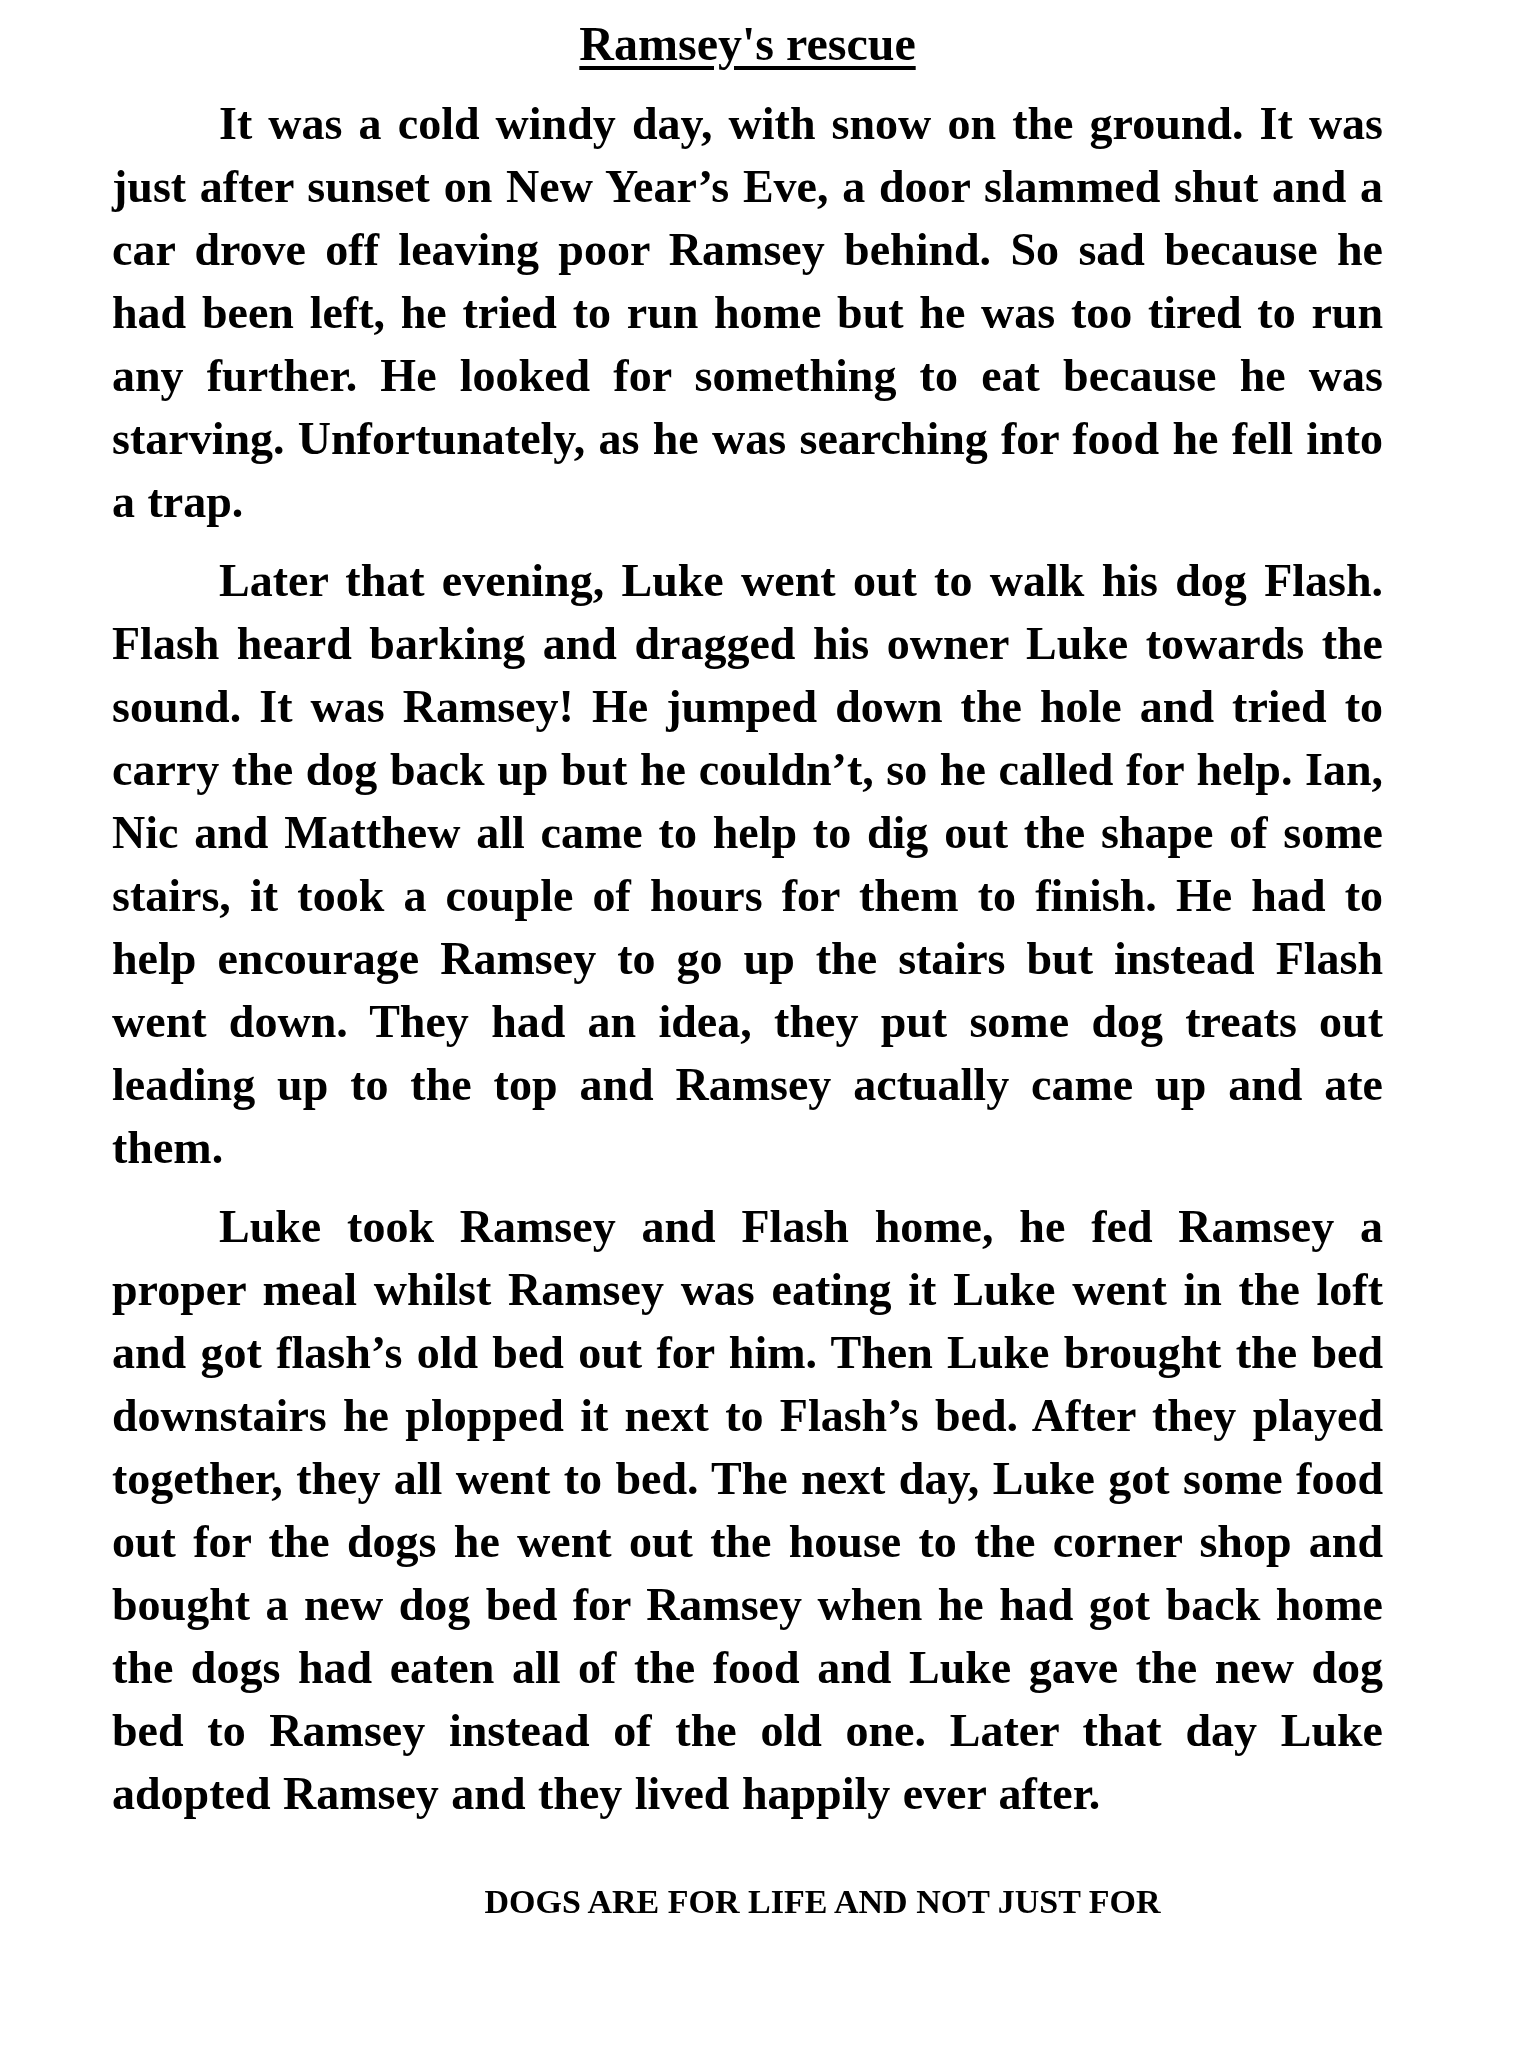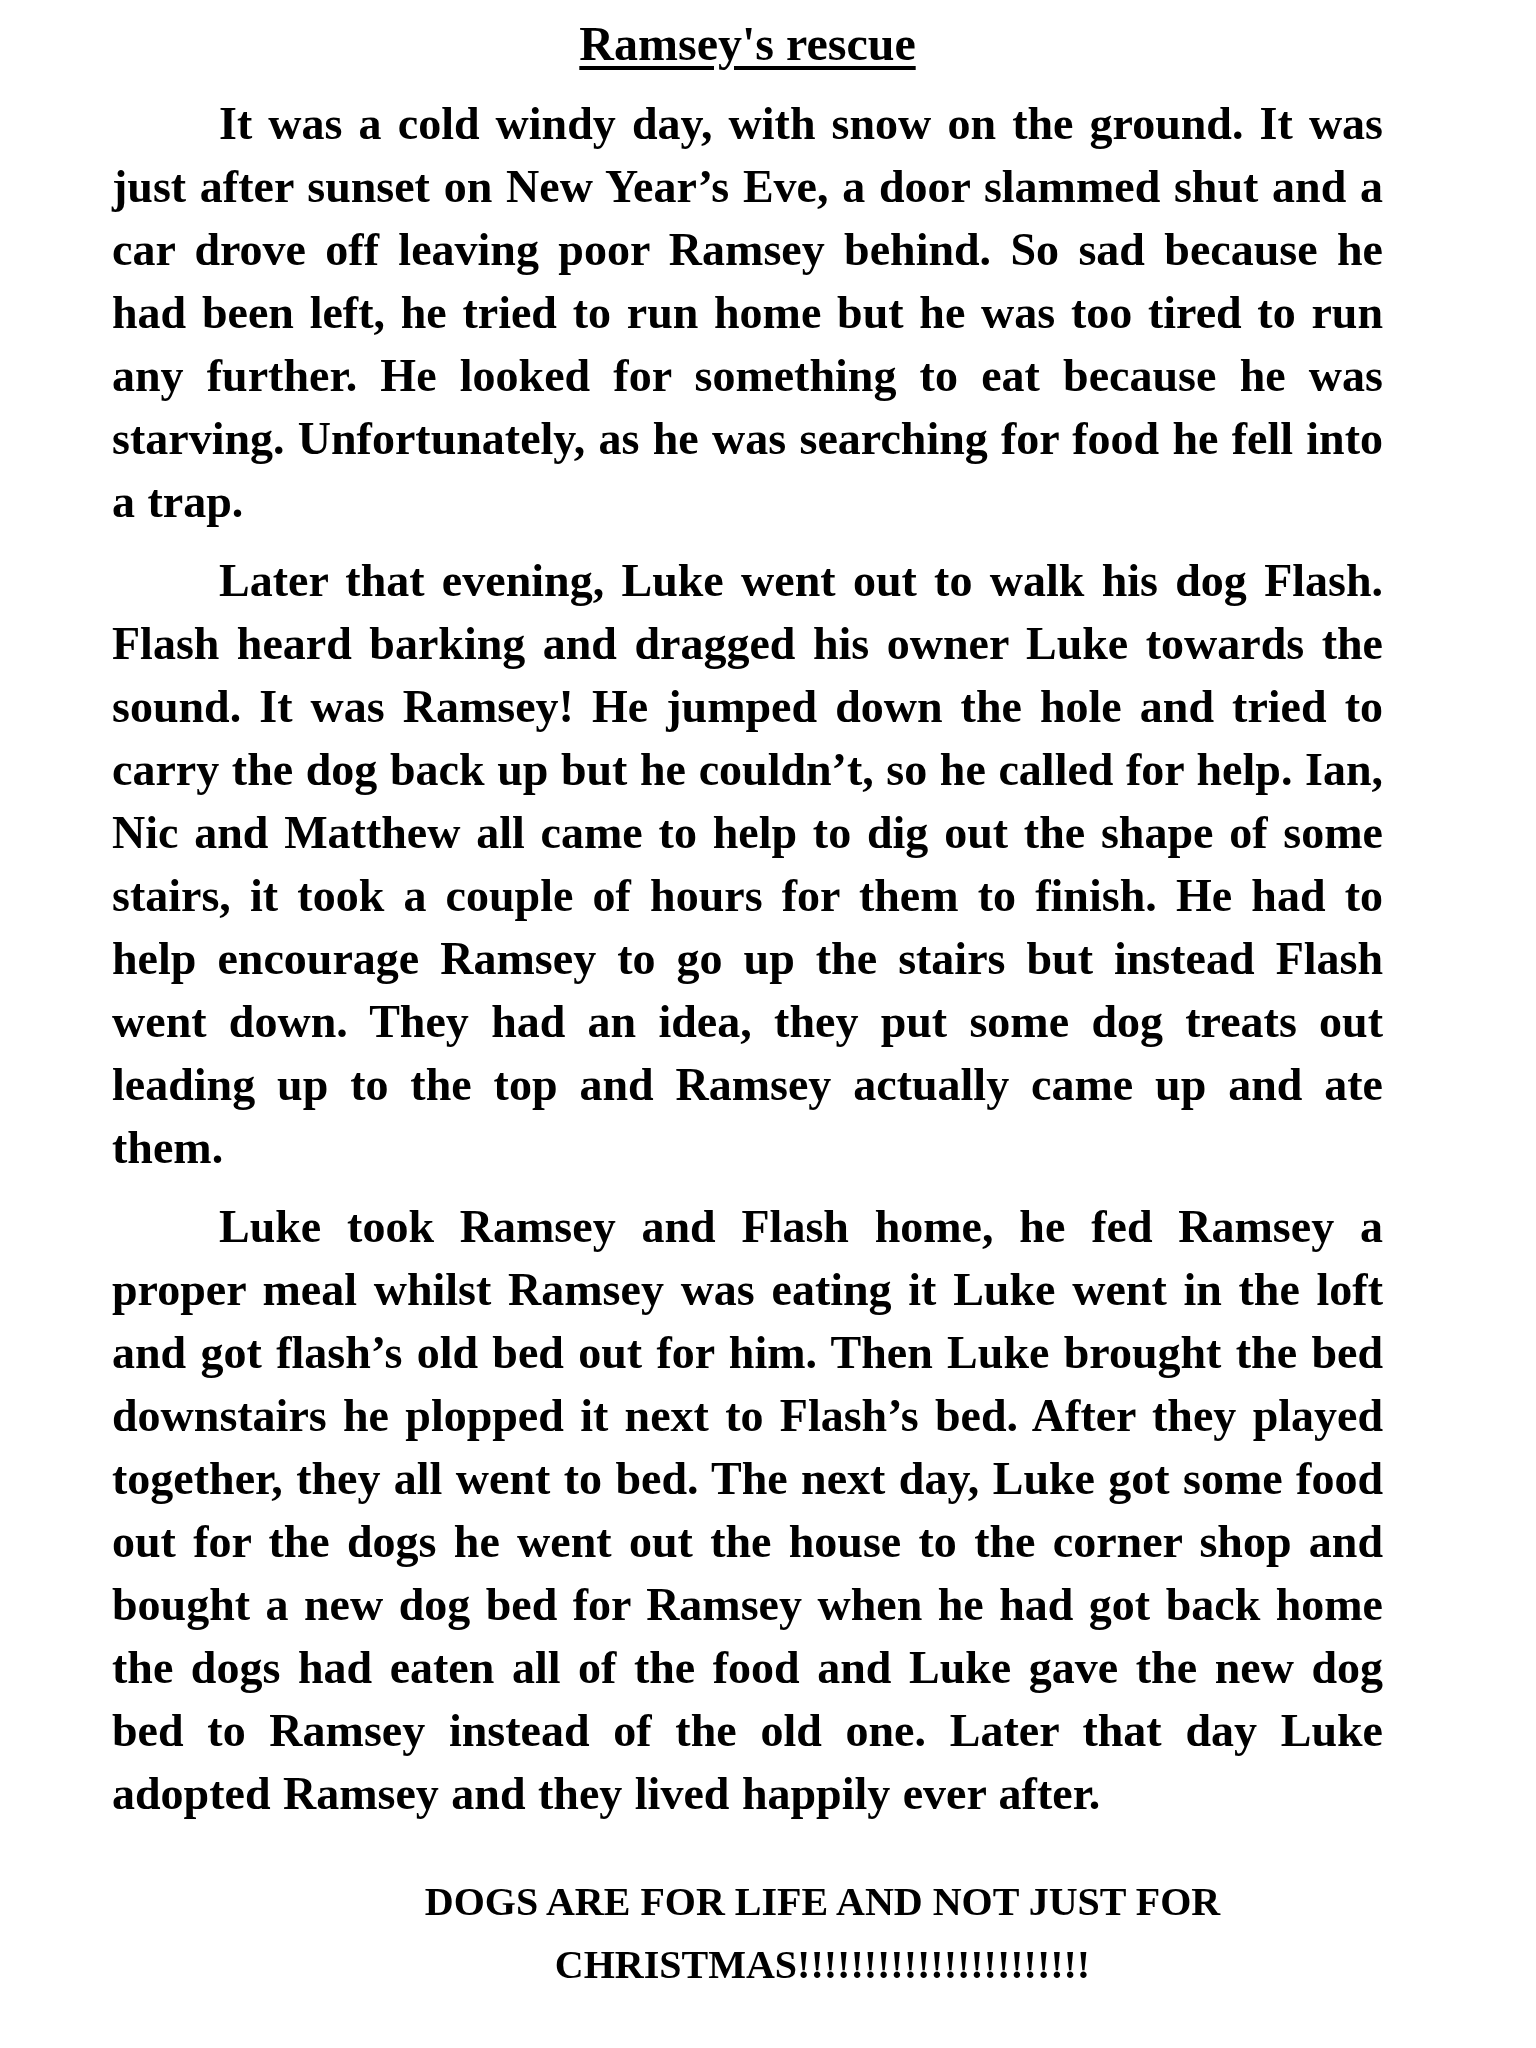--- a/index.html
+++ b/index.html
@@ -31,34 +31,33 @@
   .body-para {
     margin: 16px;
     font-size: 46px;
     line-height: 63px;
     text-align: justify;
     text-indent: 107px;
     word-spacing: 1px;
   }
   .footer {
     margin: 45px 0 0 150px;
-    font-size: 40px;
+    font-size: 34px;
     line-height: 63px;
     text-align: center;
   }
 </style>
 </head>
 <body>
 
 <div class="page">
   <h1 class="title">Ramsey's rescue</h1>
 
   <p class="body-para">It was a cold windy day, with snow on the ground. It was just after sunset on New Year’s Eve, a door slammed shut and a car drove off leaving poor Ramsey behind. So sad because he had been left, he tried to run home but he was too tired to run any further. He looked for something to eat because he was starving. Unfortunately, as he was searching for food he fell into a trap.</p>
 
   <p class="body-para">Later that evening, Luke went out to walk his dog Flash. Flash heard barking and dragged his owner Luke towards the sound. It was Ramsey! He jumped down the hole and tried to carry the dog back up but he couldn’t, so he called for help. Ian, Nic and Matthew all came to help to dig out the shape of some stairs, it took a couple of hours for them to finish. He had to help encourage Ramsey to go up the stairs but instead Flash went down. They had an idea, they put some dog treats out leading up to the top and Ramsey actually came up and ate them.</p>
 
   <p class="body-para">Luke took Ramsey and Flash home, he fed Ramsey a proper meal whilst Ramsey was eating it Luke went in the loft and got flash’s old bed out for him. Then Luke brought the bed downstairs he plopped it next to Flash’s bed. After they played together, they all went to bed. The next day, Luke got some food out for the dogs he went out the house to the corner shop and bought a new dog bed for Ramsey when he had got back home the dogs had eaten all of the food and Luke gave the new dog bed to Ramsey instead of the old one. Later that day Luke adopted Ramsey and they lived happily ever after.</p>
 
   <div class="footer">
     <span>DOGS ARE FOR LIFE AND NOT JUST FOR</span><br>
-    <span>CHRISTMAS!!!!!!!!!!!!!!!!!!!!!!</span>
   </div>
 </div>
 
 </body></html>

